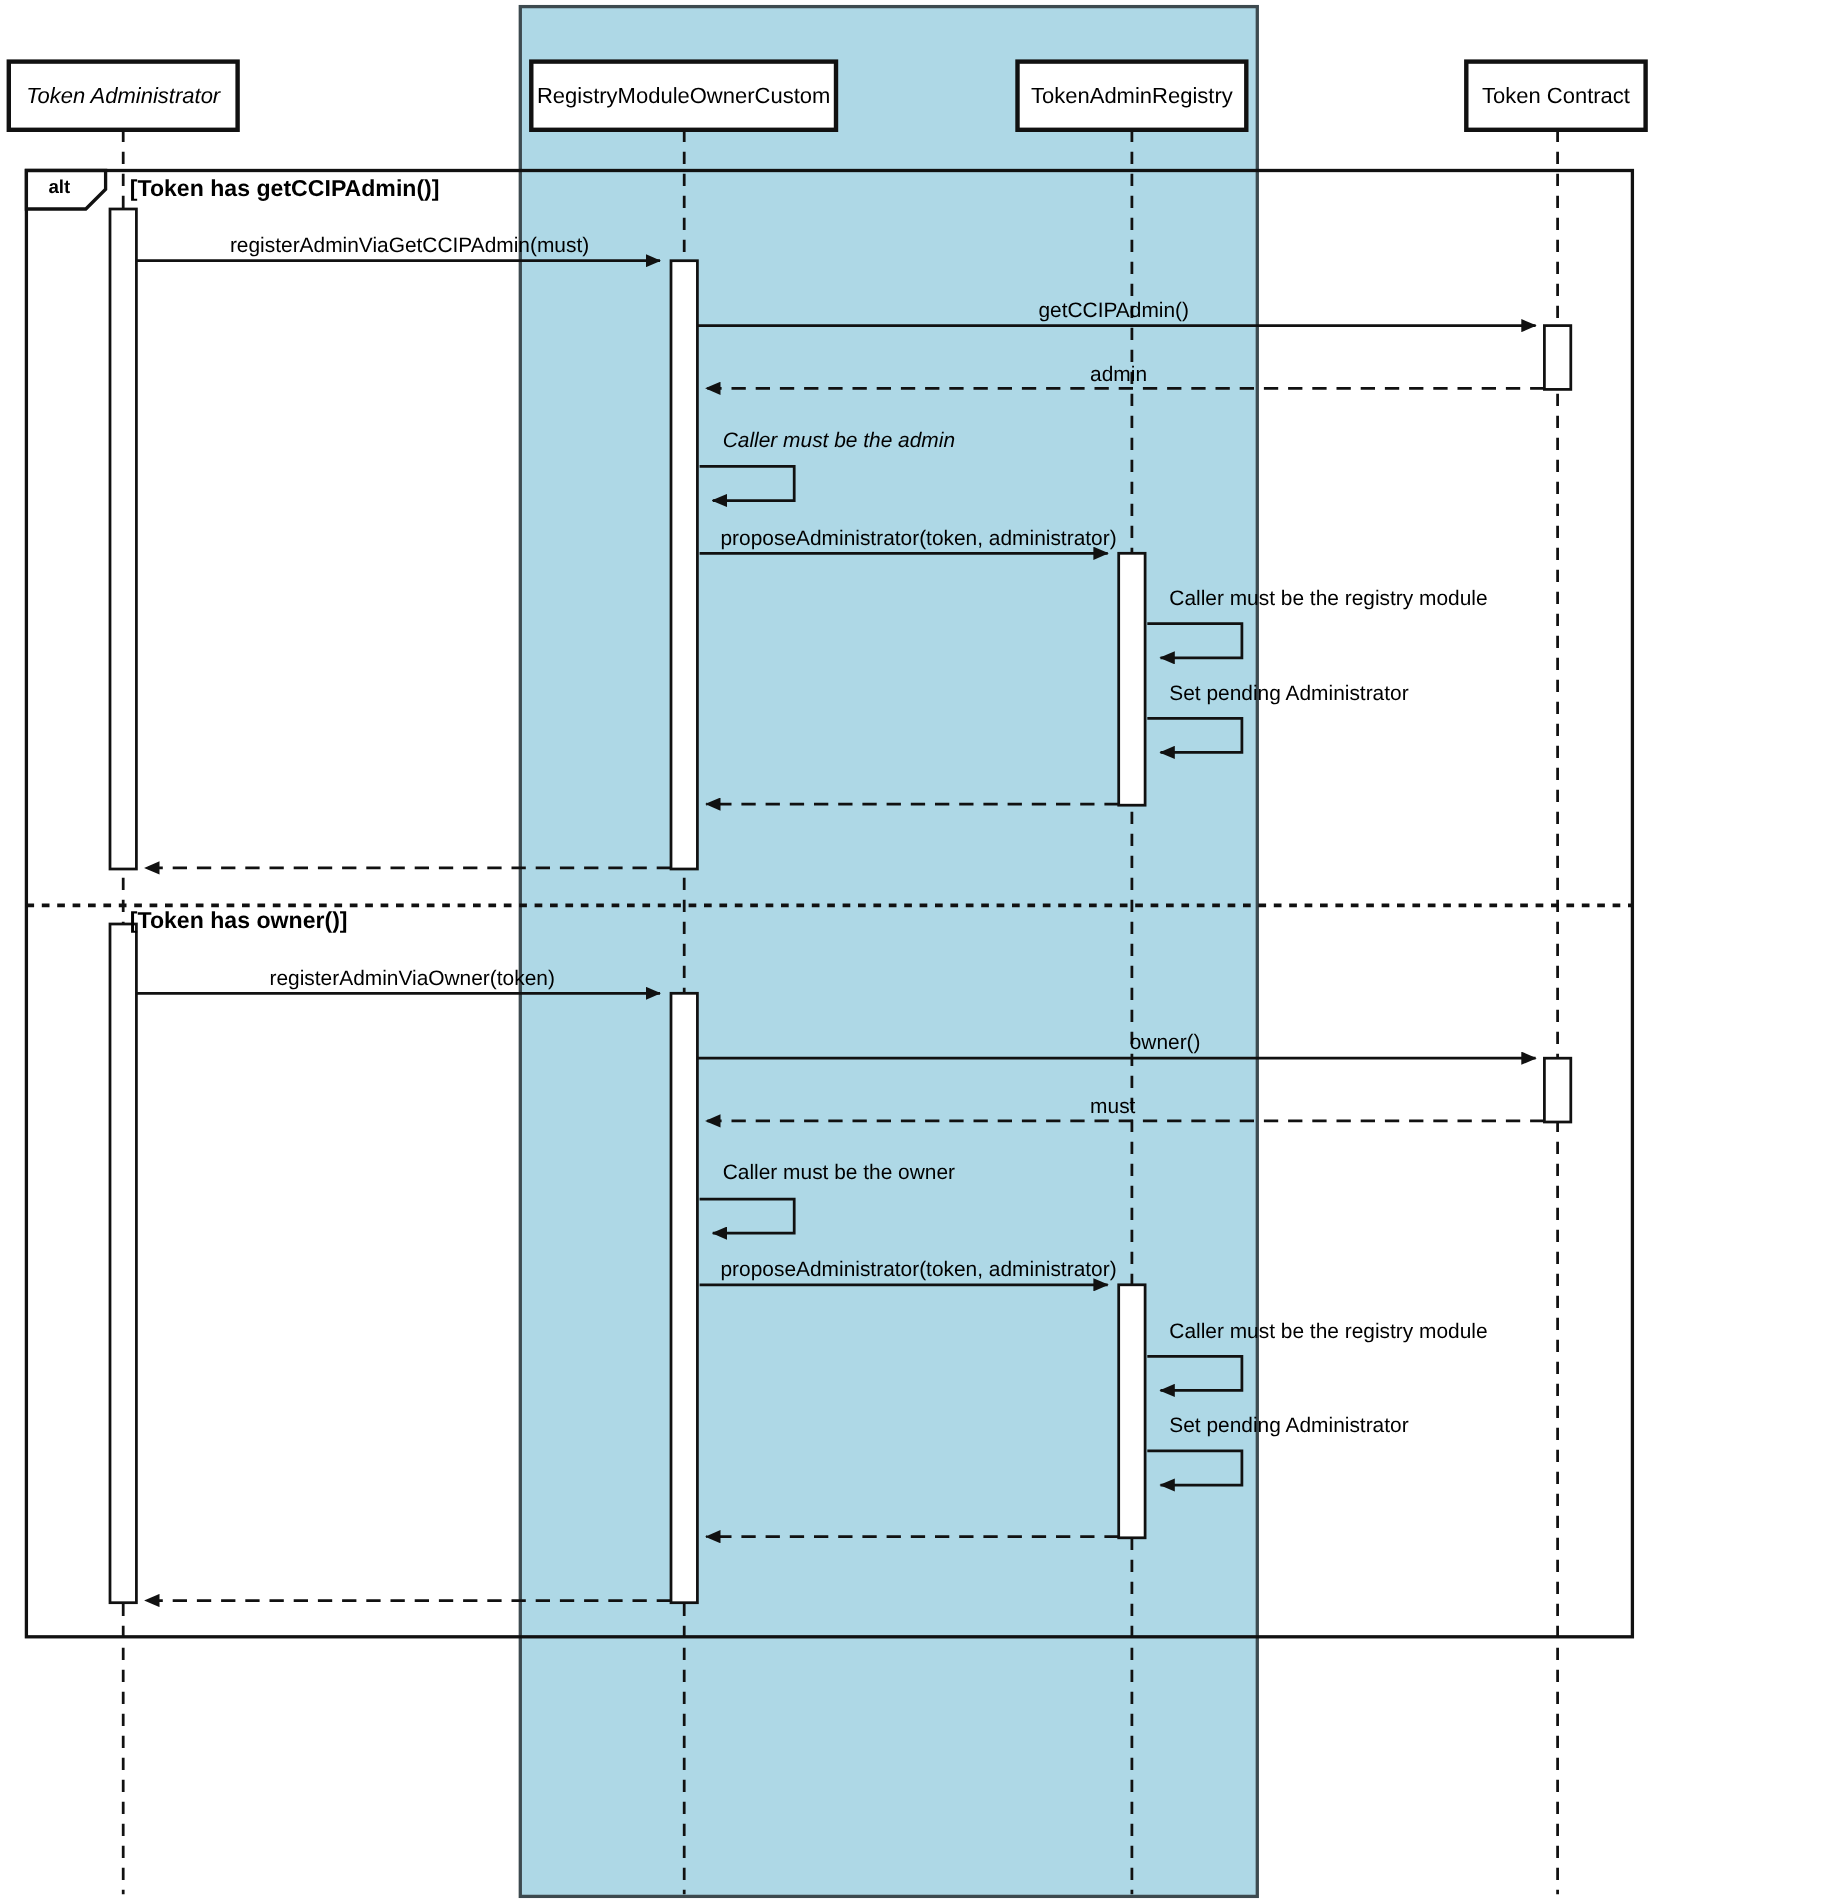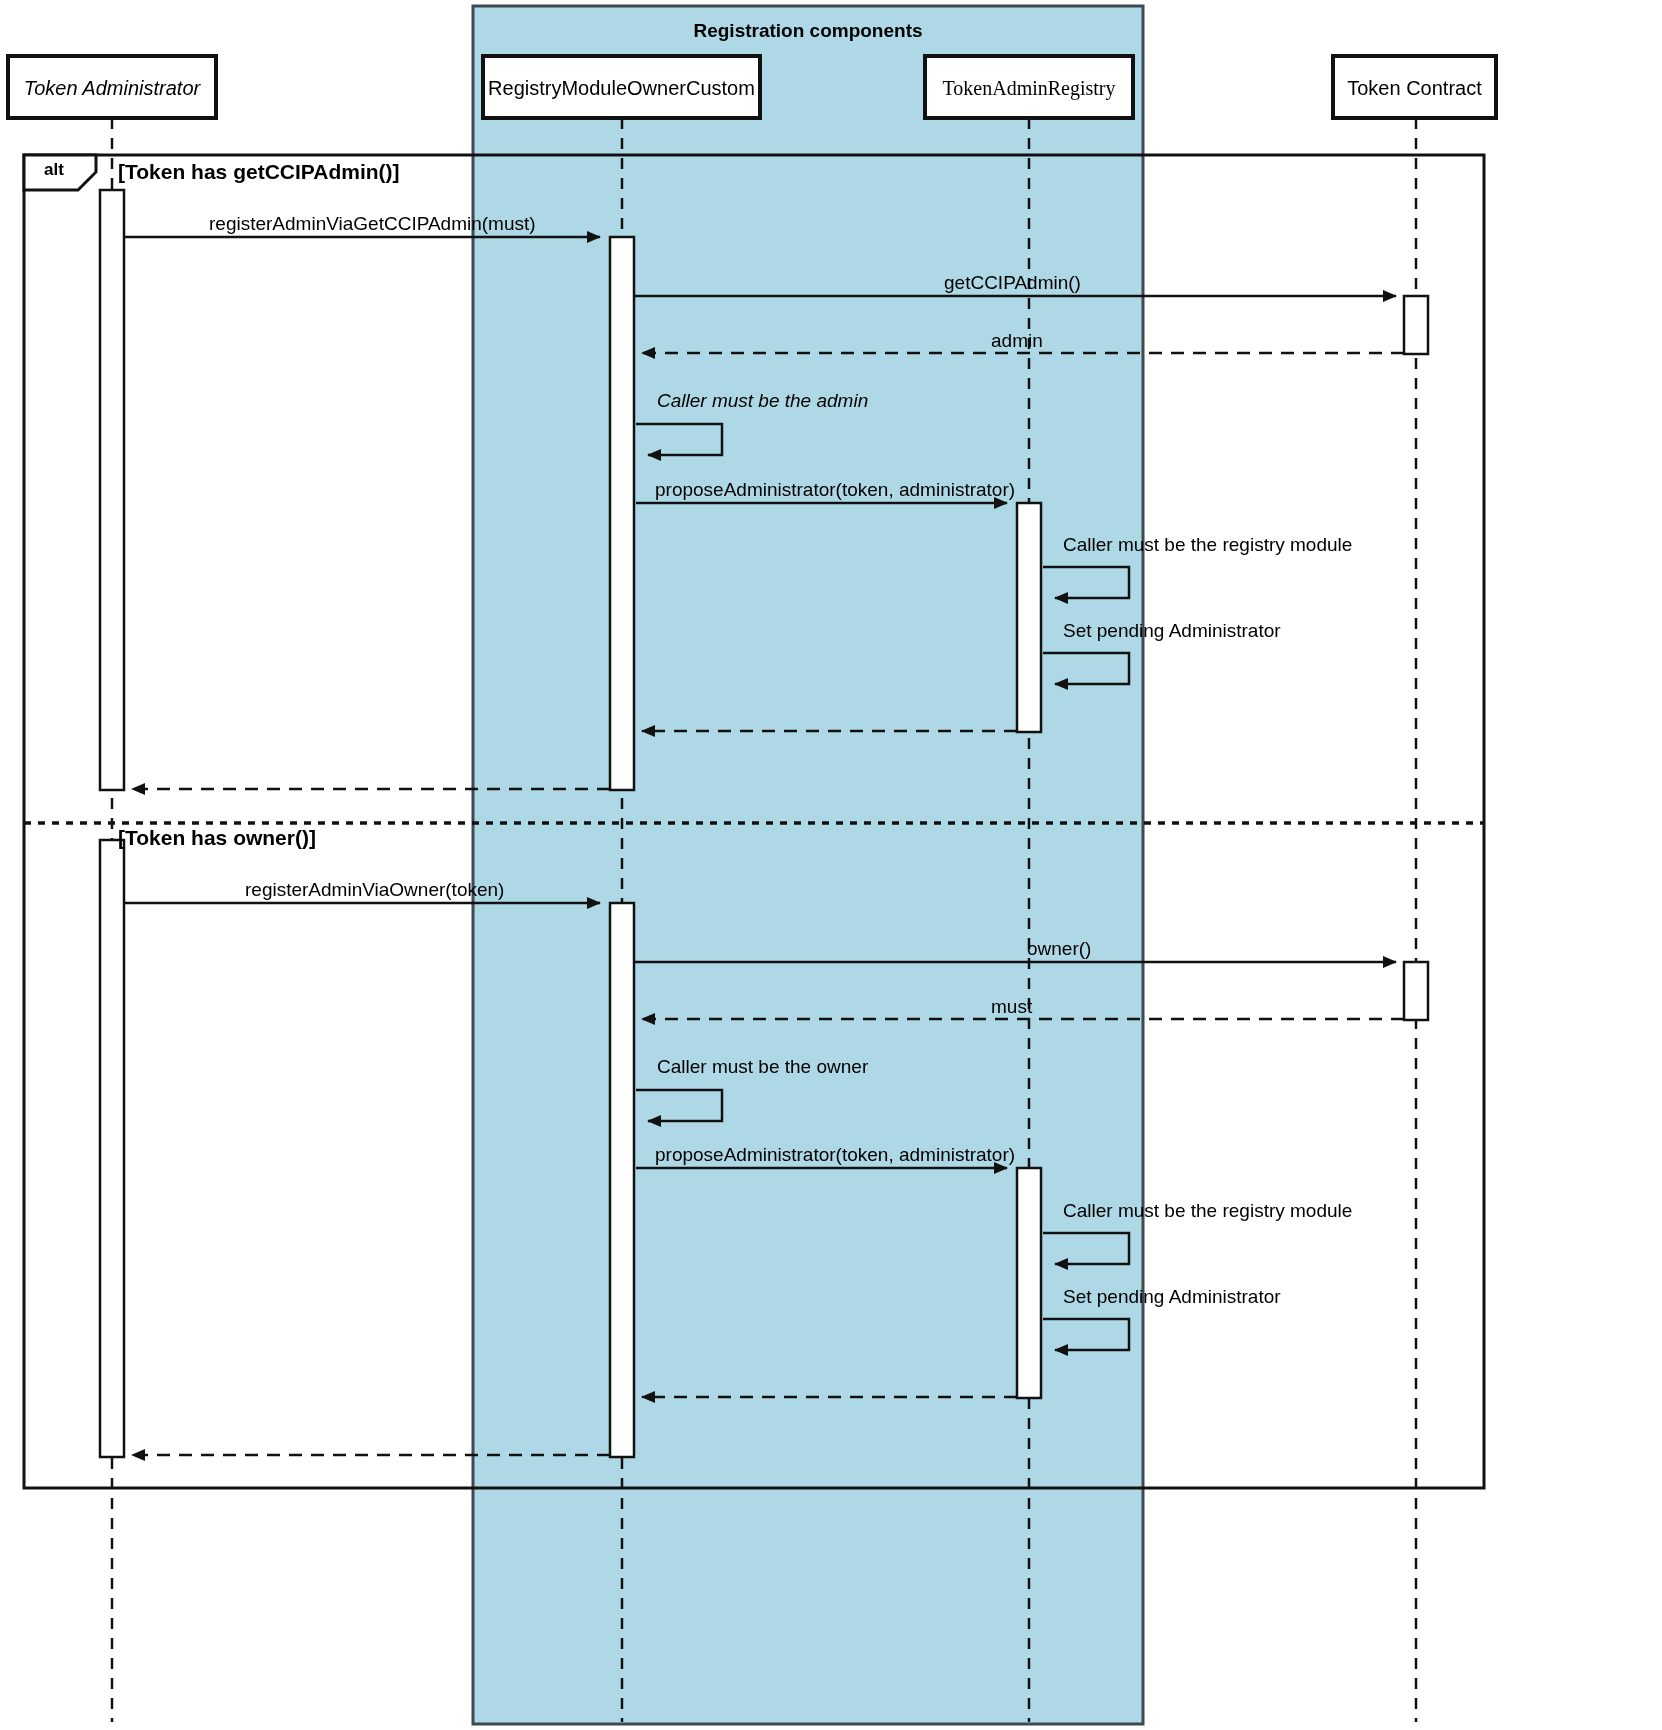--- a/index.html
+++ b/index.html
@@ -102,25 +102,24 @@
       <path d="M1043,1233 L1129,1233 L1129,1264 L1055,1264" marker-end="url(#solidhead)"></path>
 
       <path d="M1043,1319 L1129,1319 L1129,1350 L1055,1350" marker-end="url(#solidhead)"></path>
 
       <line x1="1017" y1="1397" x2="642" y2="1397" stroke-dasharray="13,9" marker-end="url(#openhead)"></line>
 
       <line x1="610" y1="1455" x2="132" y2="1455" stroke-dasharray="13,9" marker-end="url(#openhead)"></line>
     </g>
   </svg>
 
-  <div class="lbl group-title" style="left:473px;top:20px;width:670px;">Registration components</div>
 
   <div class="lbl participant-name" style="left:8px;top:77px;width:208px;font-style:italic;">Token Administrator</div>
   <div class="lbl participant-name" style="left:483px;top:77px;width:277px;">RegistryModuleOwnerCustom</div>
-  <div class="lbl participant-name" style="left:925px;top:77px;width:208px;font-family:Liberation Serif, serif;">TokenAdminRegistry</div>
+  <div class="lbl participant-name" style="left:925px;top:77px;width:208px;">TokenAdminRegistry</div>
   <div class="lbl participant-name" style="left:1333px;top:77px;width:163px;">Token Contract</div>
 
   <div class="lbl frag-op" style="left:44px;top:160px;">alt</div>
   <div class="lbl frag-guard" style="left:118px;top:160px;">[Token has getCCIPAdmin()]</div>
   <div class="lbl frag-guard" style="left:118px;top:826px;">[Token has owner()]</div>
 
   <div class="lbl msg-label" style="left:209px;top:213px;">registerAdminViaGetCCIPAdmin(must)</div>
   <div class="lbl msg-label" style="left:944px;top:272px;">getCCIPAdmin()</div>
   <div class="lbl msg-label" style="left:991px;top:330px;">admin</div>
   <div class="lbl msg-label" style="left:657px;top:390px;font-style:italic;">Caller must be the admin</div>

